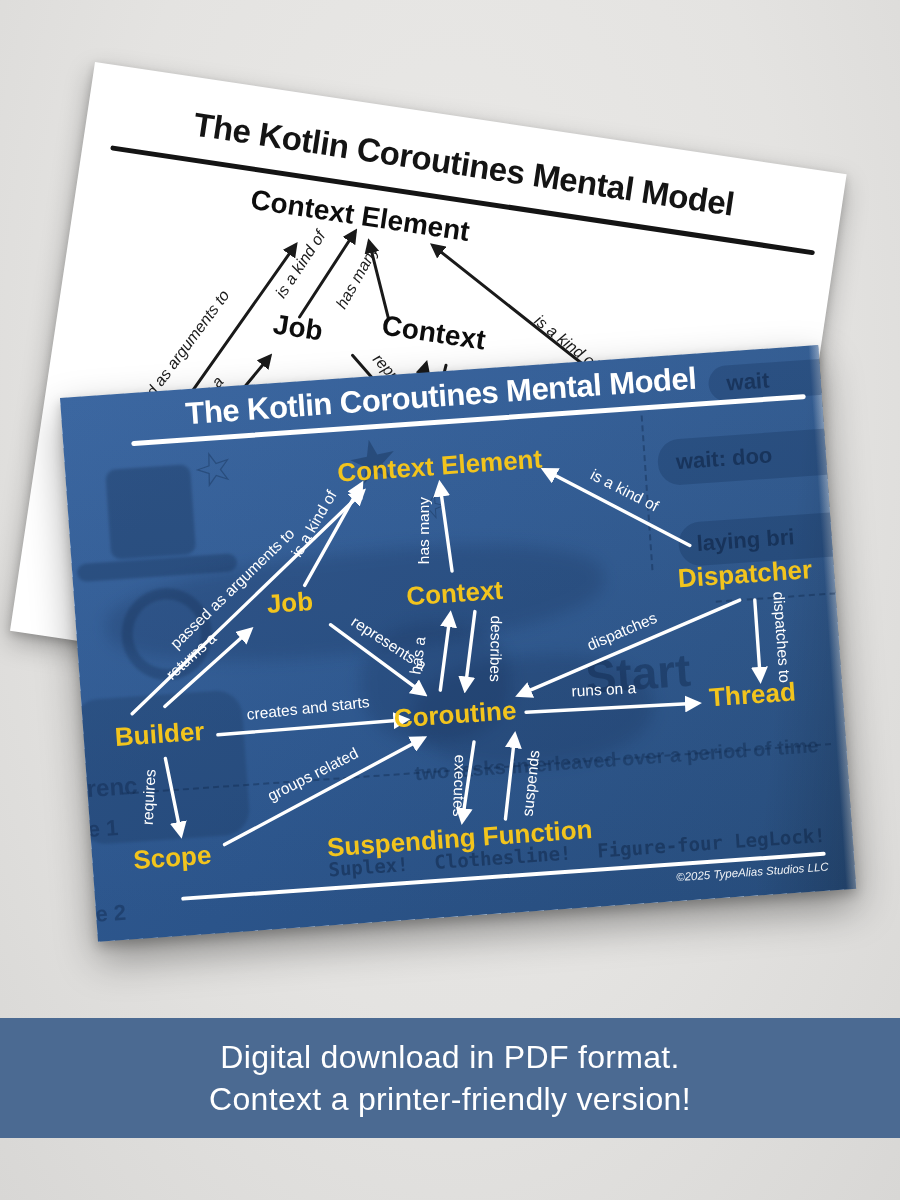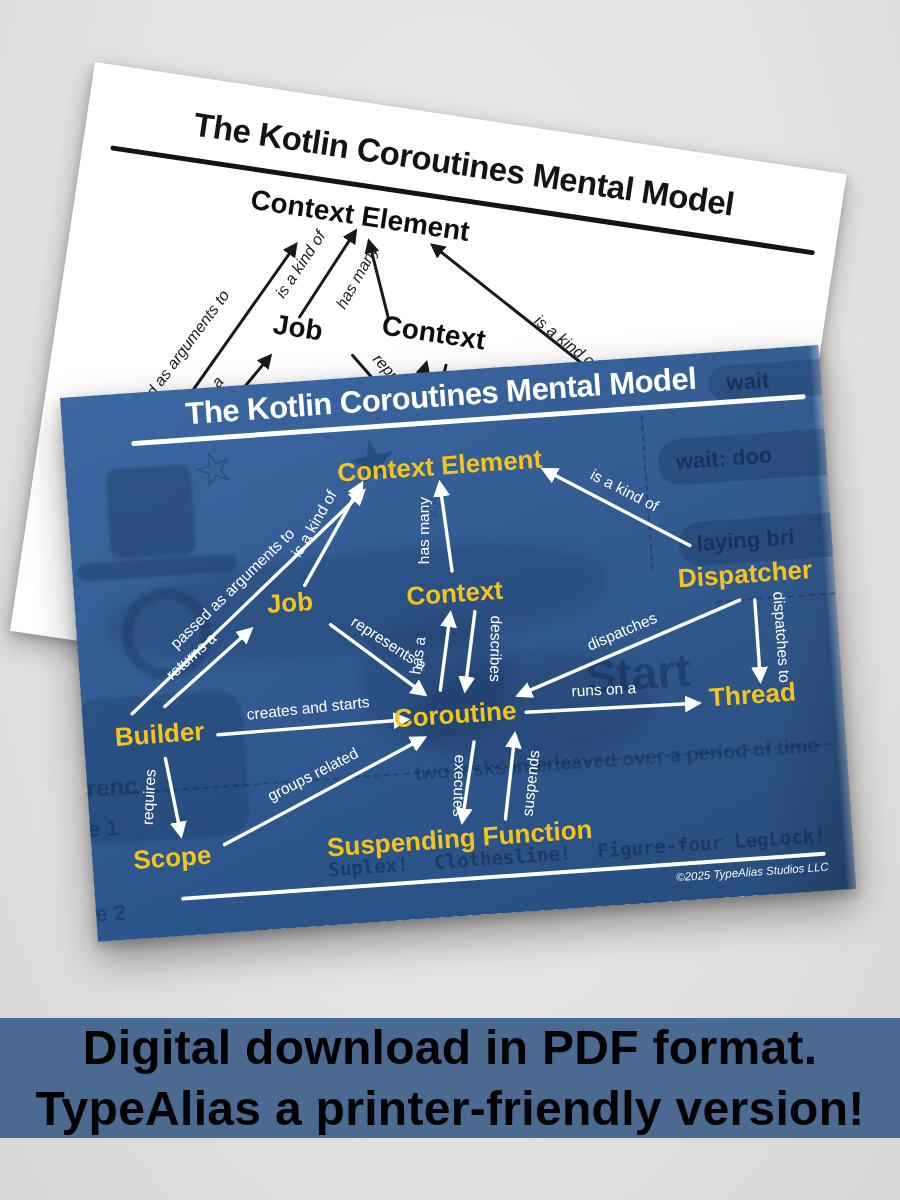--- a/index.html
+++ b/index.html
@@ -66,21 +66,21 @@
   .g-code{position:absolute;left:235px;top:478px;width:540px;white-space:nowrap;
     font-family:"DejaVu Sans Mono",monospace;font-weight:bold;font-size:19px;
     color:rgba(10,30,62,.45)}
   .g-code span{margin-right:26px}
   .g-interleaved{position:absolute;left:270px;top:388px;width:520px;text-align:center;
     font-size:20px;font-weight:bold;color:rgba(13,36,70,.38)}
   
   .banner{position:absolute;left:0;top:1018px;width:900px;height:120px;z-index:5;
     background:var(--banner_blue,#4b6a92);display:flex;flex-direction:column;
     align-items:center;justify-content:center;gap:3px}
-  .banner-line{color:#000000;font-size:48px;font-weight:700;letter-spacing:.3px;line-height:1.2}
+  .banner-line{color:#ffffff;font-size:32px;font-weight:400;letter-spacing:.3px;line-height:1.2}
 </style>
 </head>
 <body>
 
 <div class="stage">
 
   <div class="card white-card">
     <div class="wc-title">The Kotlin Coroutines Mental Model</div>
     <div class="wc-underline"></div>
     <svg class="card-svg" width="760" height="575" viewBox="0 0 760 575">
@@ -197,16 +197,16 @@
       <text class="node" text-anchor="middle" x="368" y="476">Suspending Function</text>
     </svg>
 
     <div class="bc-footline"></div>
     <div class="bc-copy">©2025 TypeAlias Studios LLC</div>
     <div class="curl"></div>
   </div>
 
   <div class="banner">
     <div class="banner-line">Digital download in PDF format.</div>
-    <div class="banner-line">TypeAlias a printer-friendly version!</div>
+    <div class="banner-line">Context a printer-friendly version!</div>
   </div>
 
 </div>
 
 </body></html>

